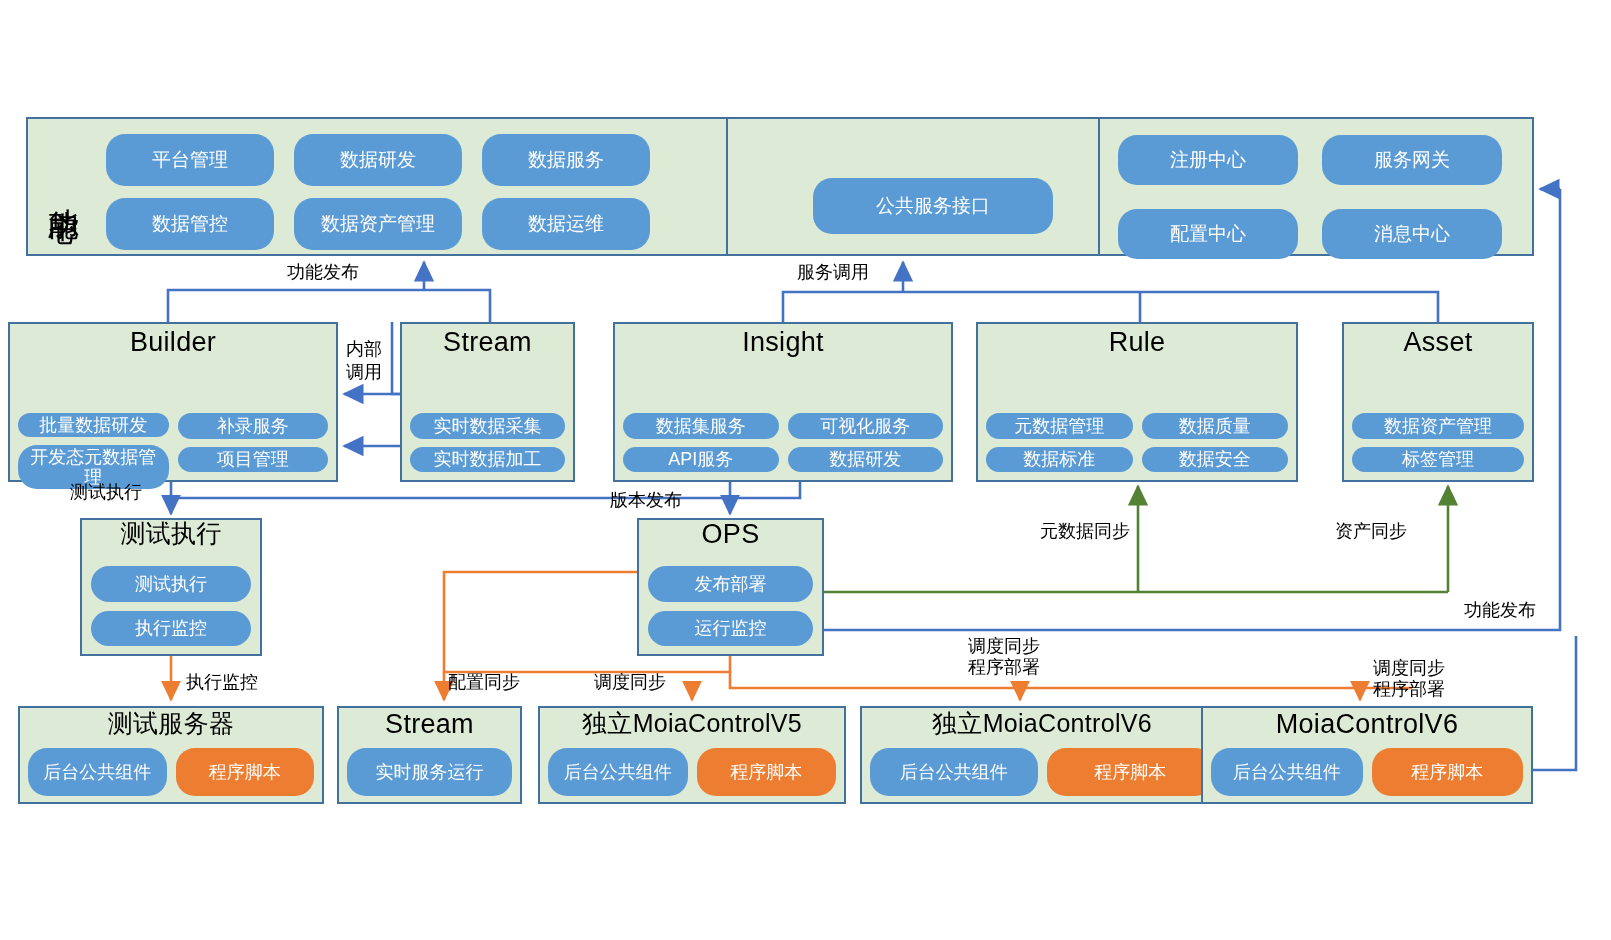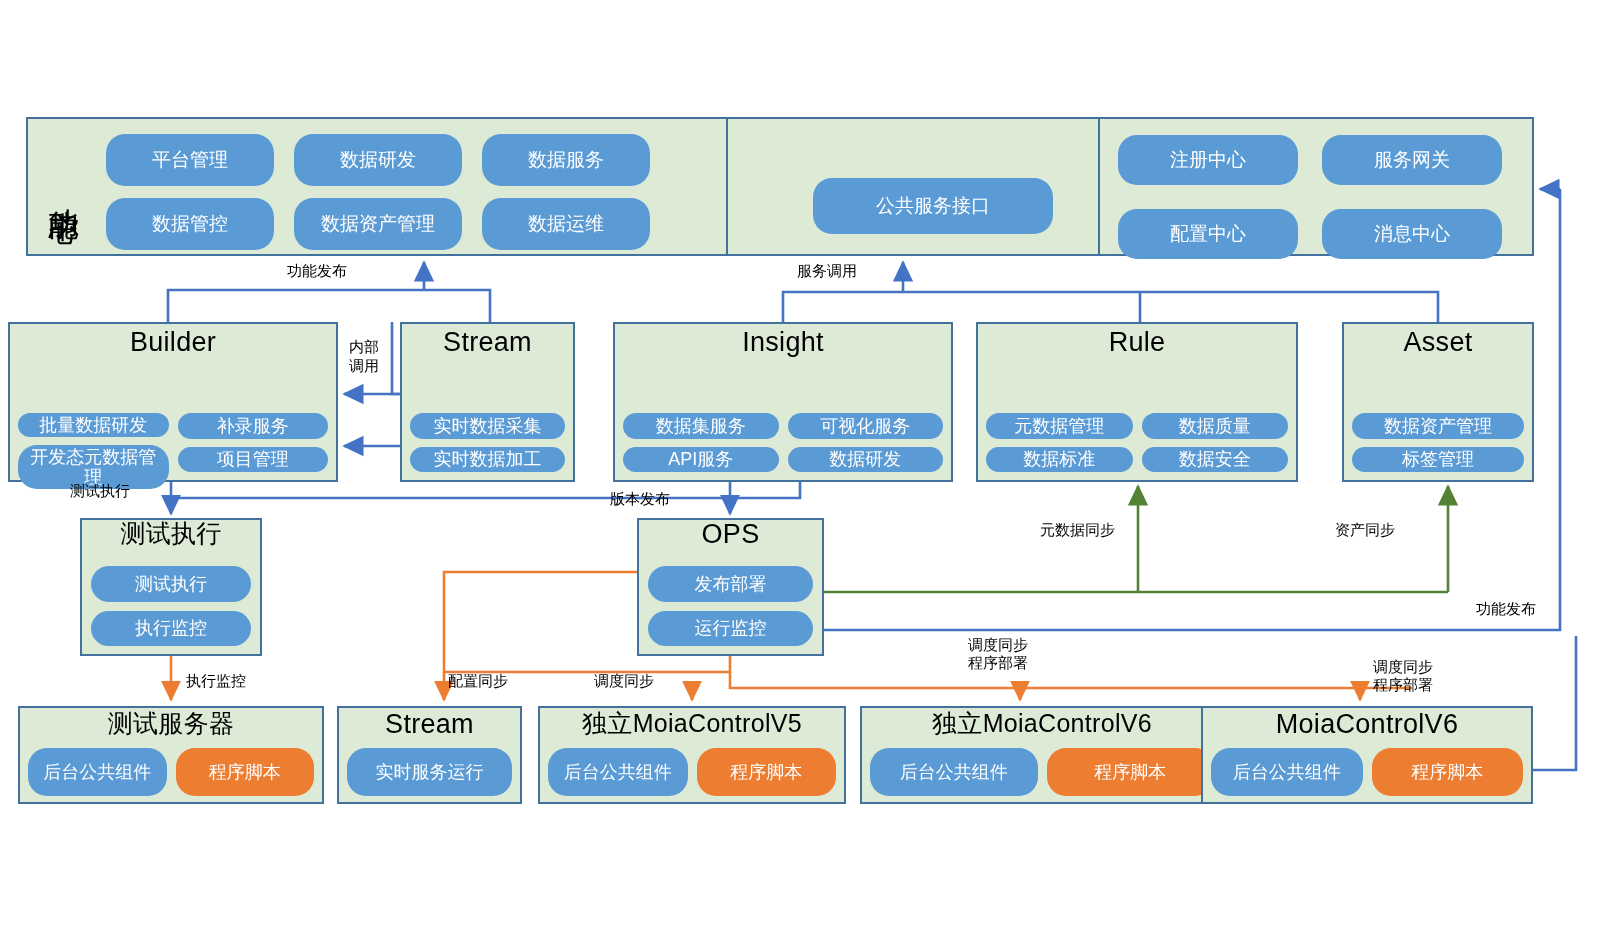--- a/index.html
+++ b/index.html
@@ -55,21 +55,21 @@
   .t4{top:706px;height:98px;}
   #s-test{left:18px;width:306px;}
   #s-stream{left:337px;width:185px;}
   #s-v5{left:538px;width:308px;}
   #s-v6i{left:860px;width:364px;}
   #s-v6{left:1201px;width:332px;}
   .t4 .grp-title{margin-top:2px;}
   .t4body{position:absolute;left:8px;right:8px;top:40px;bottom:6px;display:flex;gap:9px;}
   .t4body .chip{flex:1;}
 
-  .edge-label{position:absolute;font-size:15px;color:#000;line-height:1.18;white-space:pre;}
+  .edge-label{position:absolute;font-size:18px;color:#000;line-height:1.18;white-space:pre;}
   .edge-label.r{text-align:right;}
 </style>
 </head>
 <body>
 
 <div id="canvas">
 
   <svg id="wires" viewBox="0 0 1611 940">
     <defs>
       <marker id="ab" markerWidth="9" markerHeight="9" refX="7.5" refY="4.5" orient="auto">

